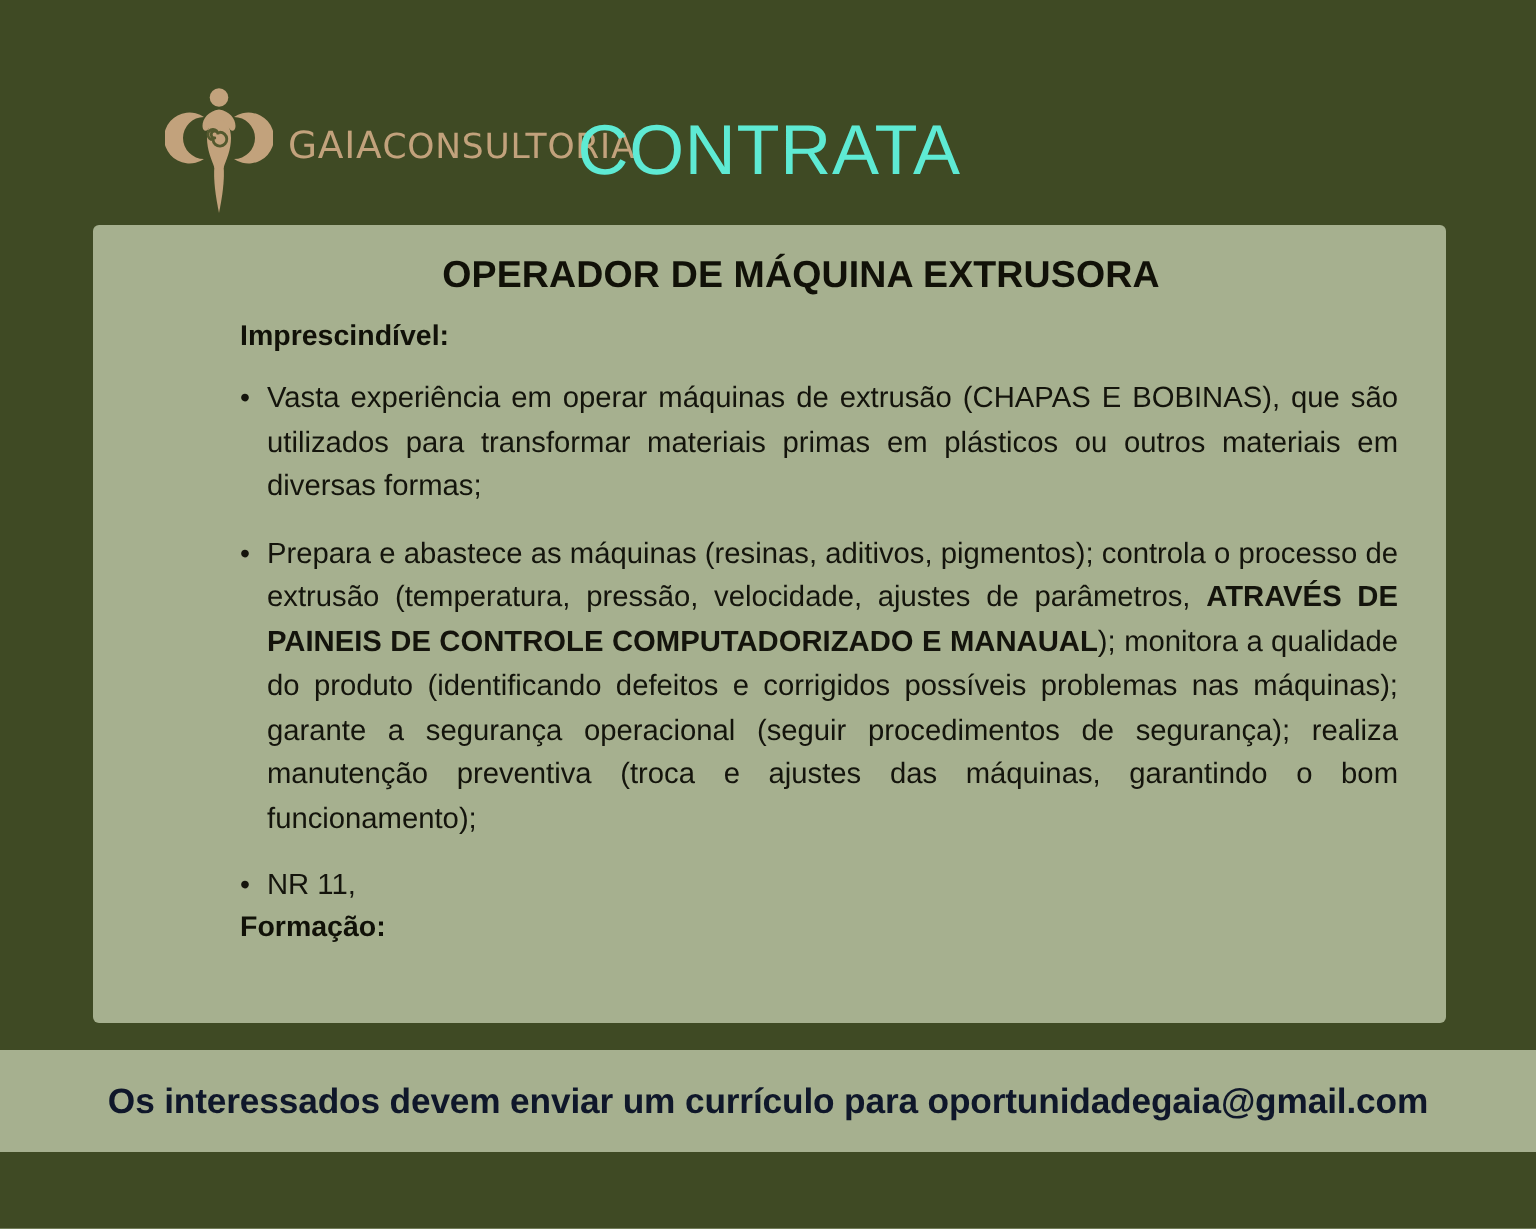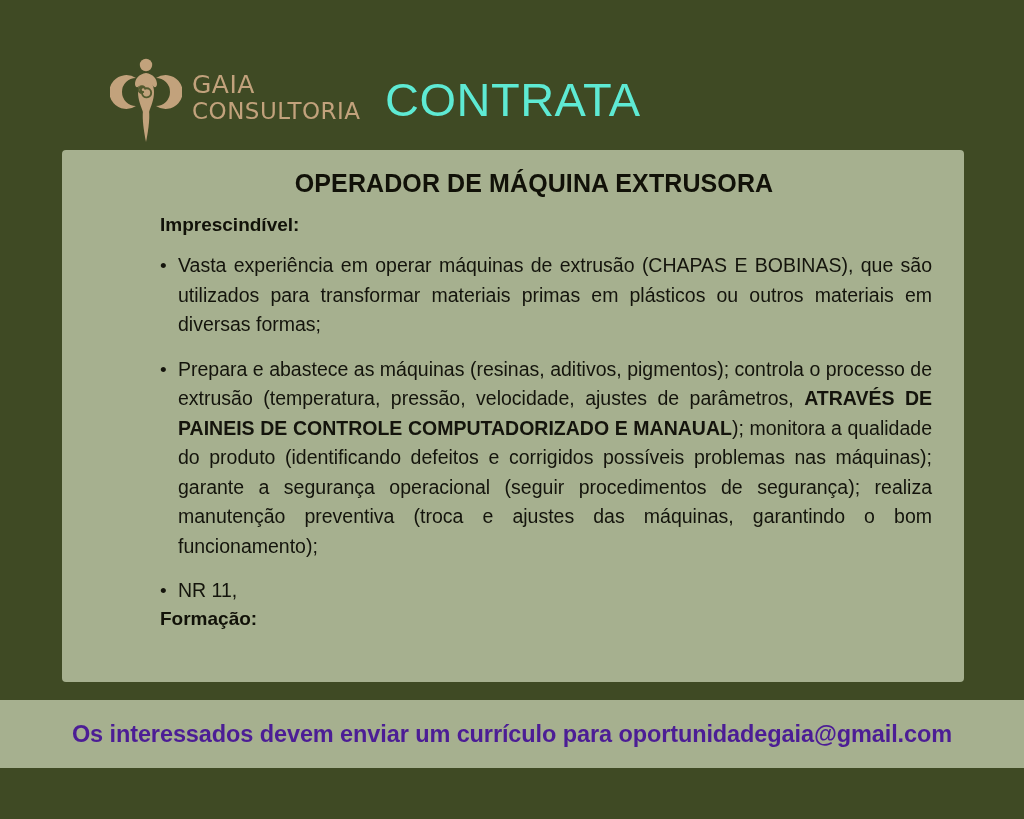--- a/index.html
+++ b/index.html
@@ -34,21 +34,20 @@
     gap: 10px;
   }
   .logo-mark {
     width: 72px;
     height: 96px;
     flex: none;
     display: block;
   }
   .logo-words {
     display: flex;
-    flex-direction: column;
     justify-content: center;
     line-height: 1.0;
     padding-top: 2px;
   }
   .logo-words .l1,
   .logo-words .l2 {
     color: #c2a27c;
     font-family: "DejaVu Sans", sans-serif;
     font-weight: 400;
     letter-spacing: 0.5px;
@@ -142,21 +141,21 @@
     height: 68px;
     background: #a6b08f;
     display: flex;
     align-items: center;
     justify-content: center;
   }
   .footer-text {
     font-family: "Liberation Sans", sans-serif;
     font-weight: bold;
     font-size: 23.5px;
-    color: #4c1d95;
+    color: #0f172a;
     letter-spacing: -0.1px;
   }
 </style>
 </head>
 <body>
 
 <div class="header">
 
   <div class="logo-block">
     <svg class="logo-mark" viewBox="0 0 72 96">

